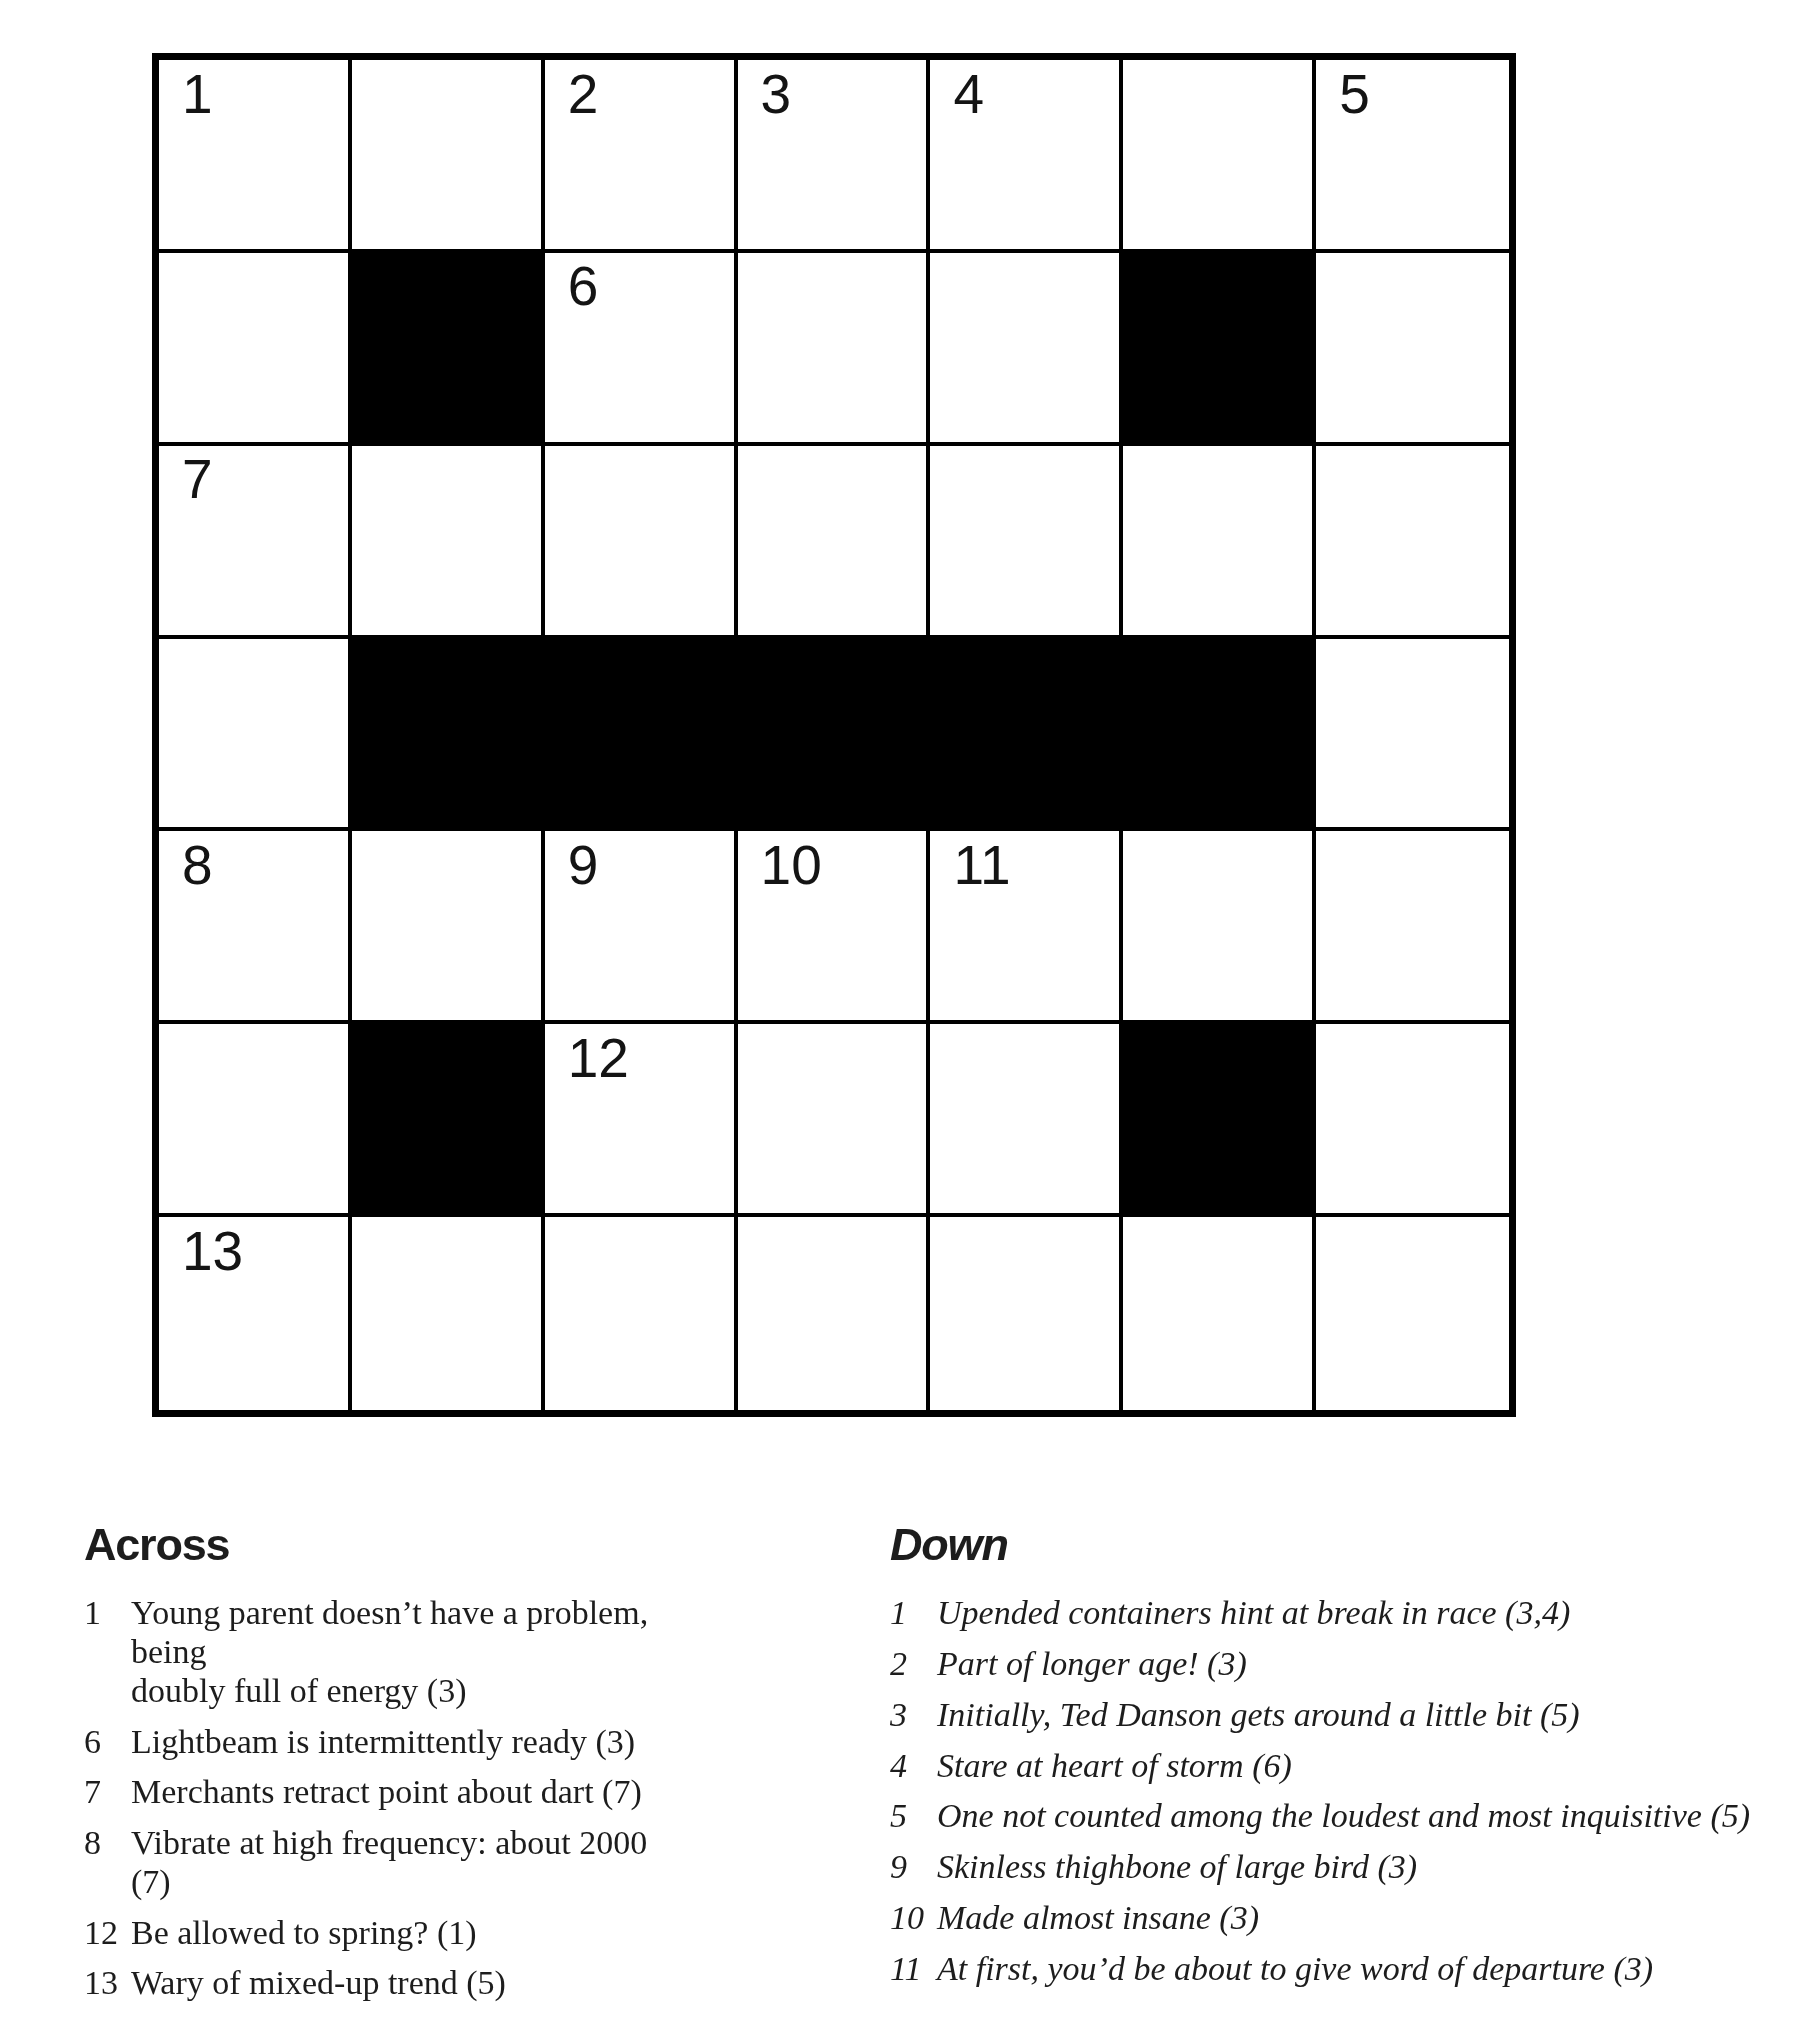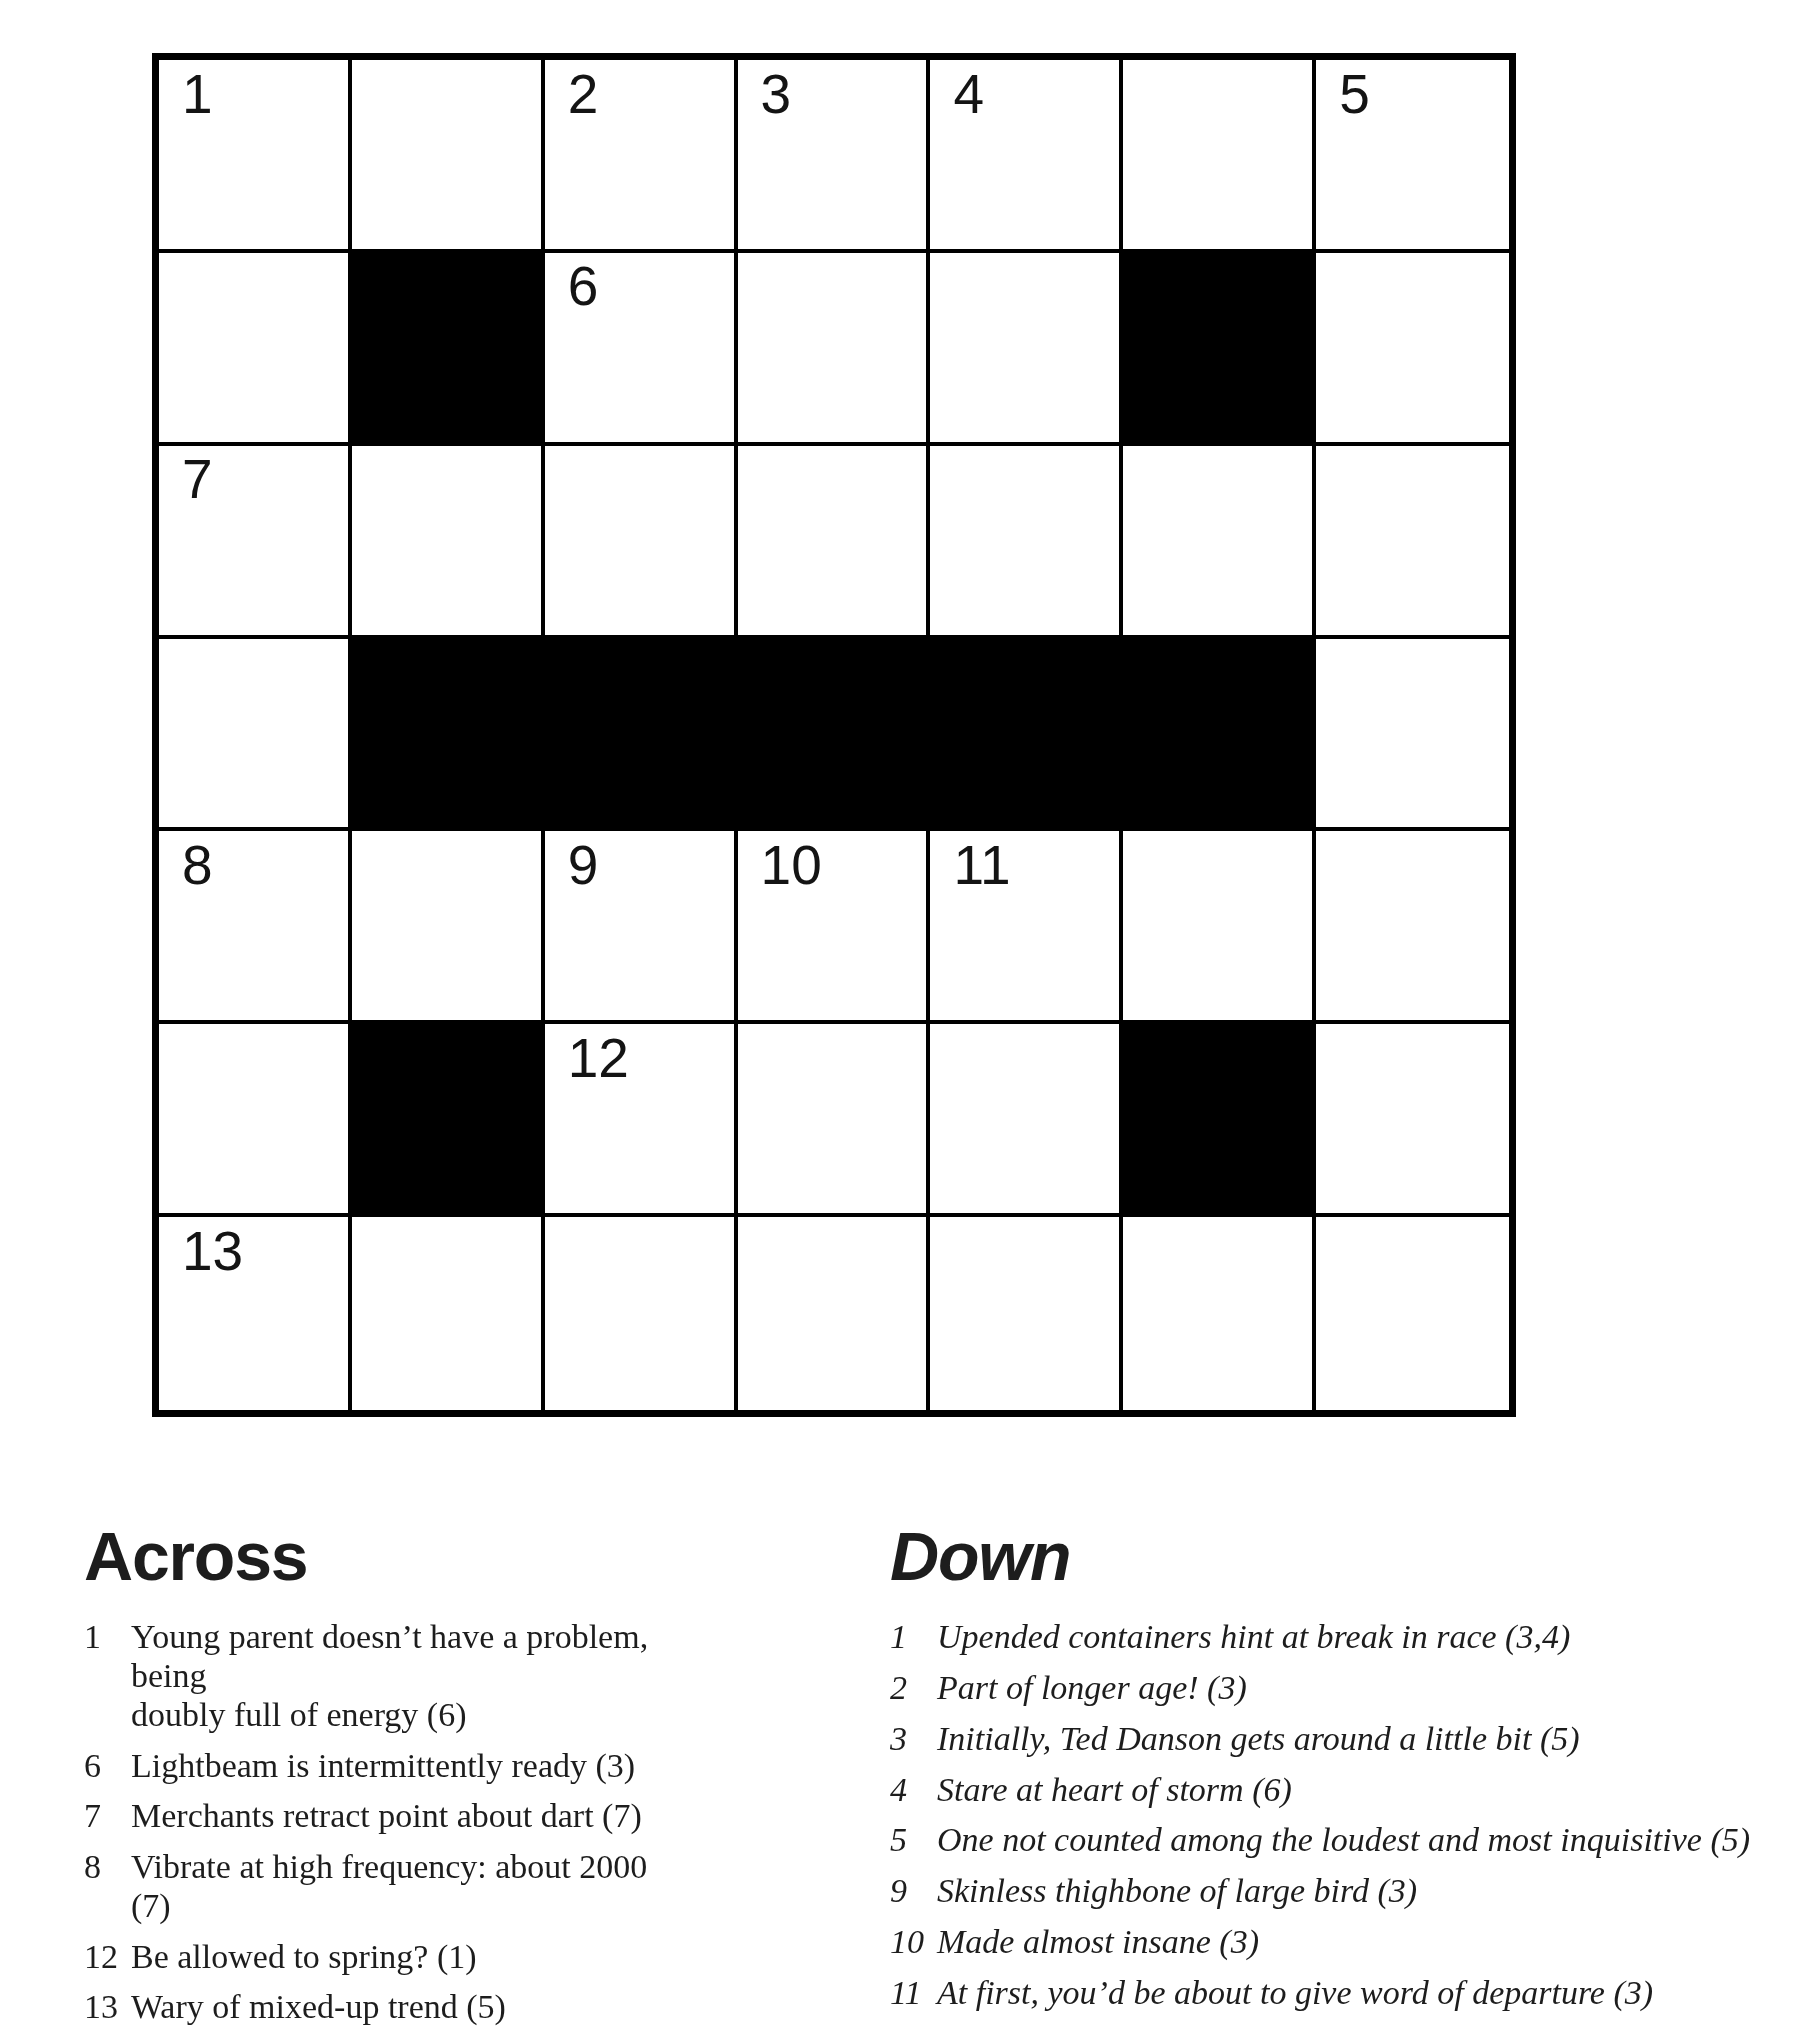--- a/index.html
+++ b/index.html
@@ -55,21 +55,21 @@
     top: 1521px;
     color: var(--text, #1d1d1d);
   }
   .clue-col.across { left: 84px;  width: 604px; }
   .clue-col.down   { left: 890px; width: 911px; font-style: italic; }
 
   .clue-col h2 {
     margin: 0 0 26px 0;
     font-family: "Liberation Sans", sans-serif;
     font-weight: 700;
-    font-size: 68px;
+    font-size: 45px;
     line-height: 1.05;
     letter-spacing: -1.2px;
     color: var(--text, #1d1d1d);
   }
   .clue-col ol {
     list-style: none;
     margin: 0;
     padding: 0;
   }
   .clue-col li {
@@ -169,21 +169,21 @@
     <div class="cell"></div>
     <div class="cell"></div>
   </div>
 
 <section class="clue-col across">
   <h2>Across</h2>
   <ol id="across-list">
       <li>
         <span class="cnum">1</span>
         <span class="ctxt">Young parent doesn’t have a problem, being
-doubly full of energy (6)</span>
+doubly full of energy (3)</span>
       </li>
       <li>
         <span class="cnum">6</span>
         <span class="ctxt">Lightbeam is intermittently ready (3)</span>
       </li>
       <li>
         <span class="cnum">7</span>
         <span class="ctxt">Merchants retract point about dart (7)</span>
       </li>
       <li>

